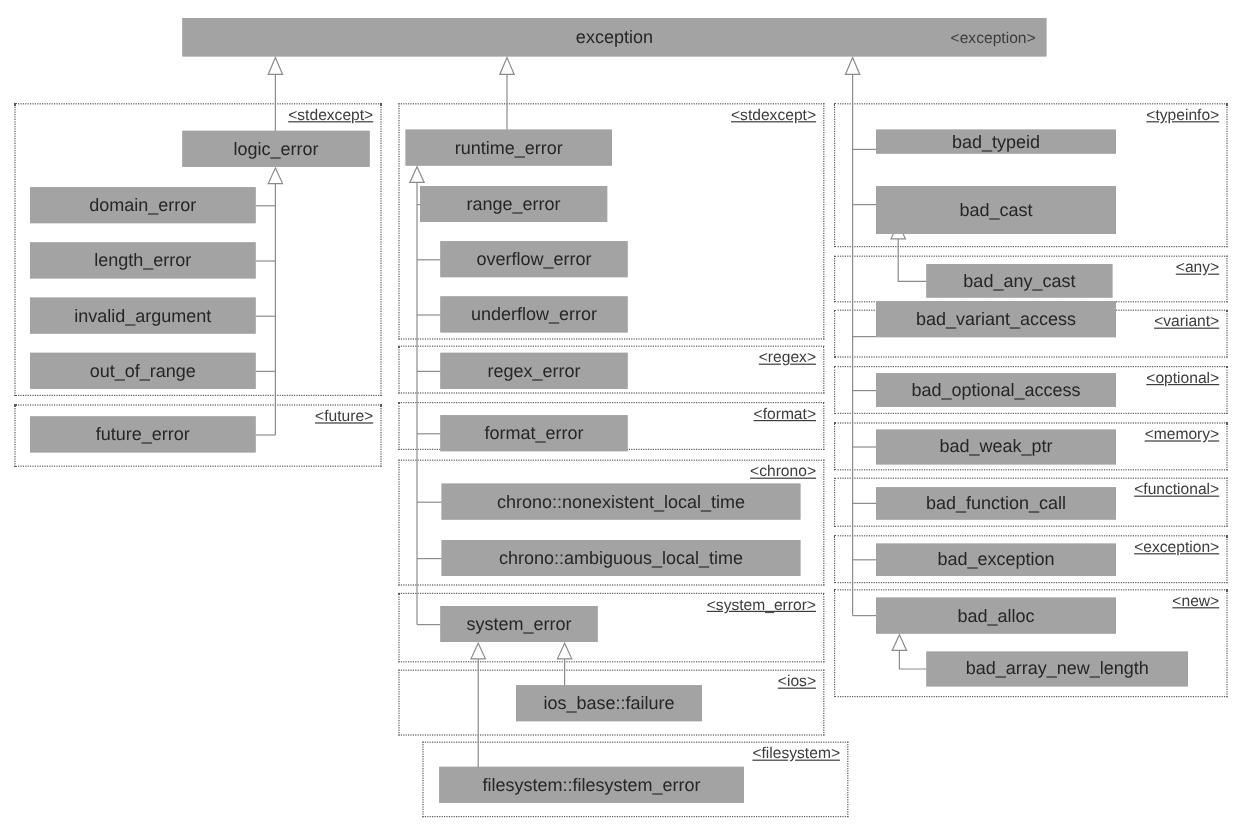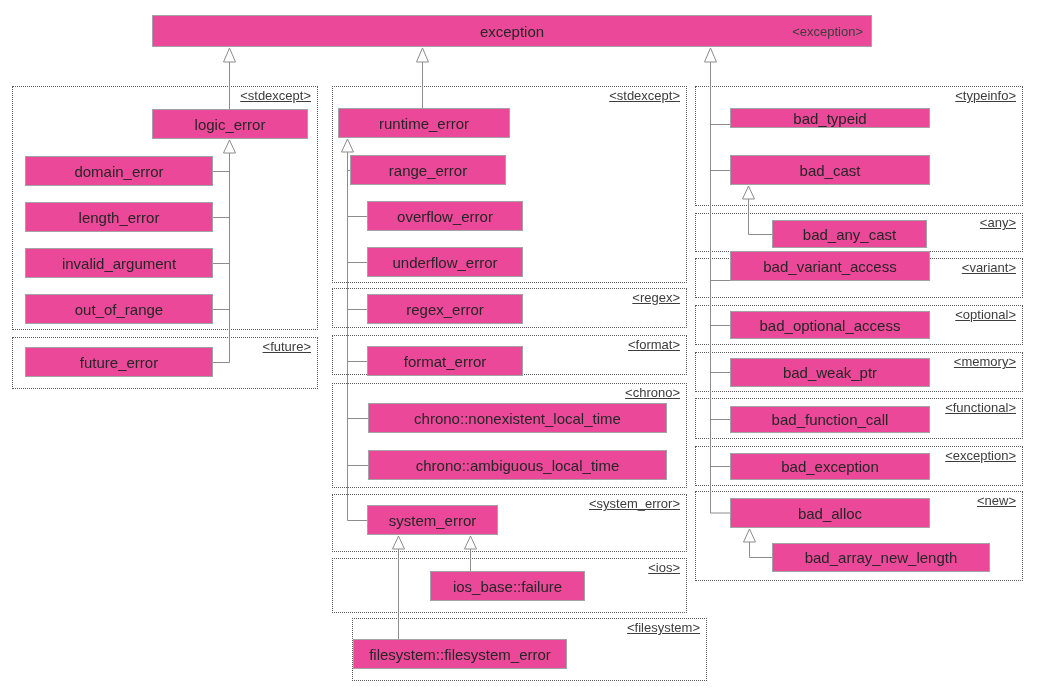--- a/index.html
+++ b/index.html
@@ -23,21 +23,21 @@
     top:1px;right:6px;
     font-size:13px;
     color:#3d3d3d;
     white-space:nowrap;
     line-height:16px;
     text-decoration:underline;
   }
   .node{
     position:absolute;
     border:1px solid #a3a3a3;
-    background:#ec4899;
+    background:#a3a3a3;
     box-sizing:border-box;
     z-index:3;
     display:flex;align-items:center;justify-content:center;
     font-size:15px;
     color:#262626;
     white-space:nowrap;
   }
   .node.root .root-label{flex:1;text-align:center;}
   .node.root .root-hdr{
     position:absolute;right:8px;top:50%;
@@ -171,24 +171,24 @@
   <div class="node" style="left:338px;top:108px;width:172px;height:30px">runtime_error</div>
   <div class="node" style="left:350px;top:155px;width:156px;height:30px">range_error</div>
   <div class="node" style="left:367px;top:247px;width:156px;height:30px">underflow_error</div>
   <div class="node" style="left:367px;top:201px;width:156px;height:30px">overflow_error</div>
   <div class="node" style="left:367px;top:294px;width:156px;height:30px">regex_error</div>
   <div class="node" style="left:367px;top:346px;width:156px;height:30px">format_error</div>
   <div class="node" style="left:368px;top:403px;width:299px;height:30px">chrono::nonexistent_local_time</div>
   <div class="node" style="left:368px;top:450px;width:299px;height:30px">chrono::ambiguous_local_time</div>
   <div class="node" style="left:367px;top:505px;width:131px;height:30px">system_error</div>
   <div class="node" style="left:430px;top:571px;width:155px;height:30px">ios_base::failure</div>
-  <div class="node" style="left:353px;top:639px;width:214px;height:30px">filesystem::filesystem_error</div>
+  <div class="node" style="left:366px;top:639px;width:254px;height:30px">filesystem::filesystem_error</div>
 
   <div class="node" style="left:730px;top:108px;width:200px;height:20px">bad_typeid</div>
-  <div class="node" style="left:730px;top:155px;width:200px;height:30px">bad_cast</div>
+  <div class="node" style="left:730px;top:155px;width:200px;height:40px">bad_cast</div>
   <div class="node" style="left:772px;top:220px;width:155px;height:28px">bad_any_cast</div>
   <div class="node" style="left:730px;top:251px;width:200px;height:30px">bad_variant_access</div>
   <div class="node" style="left:730px;top:311px;width:200px;height:28px">bad_optional_access</div>
   <div class="node" style="left:730px;top:358px;width:200px;height:29px">bad_weak_ptr</div>
   <div class="node" style="left:730px;top:406px;width:200px;height:27px">bad_function_call</div>
   <div class="node" style="left:730px;top:453px;width:200px;height:27px">bad_exception</div>
   <div class="node" style="left:730px;top:498px;width:200px;height:30px">bad_alloc</div>
   <div class="node" style="left:772px;top:543px;width:218px;height:29px">bad_array_new_length</div>
 
 </div>

